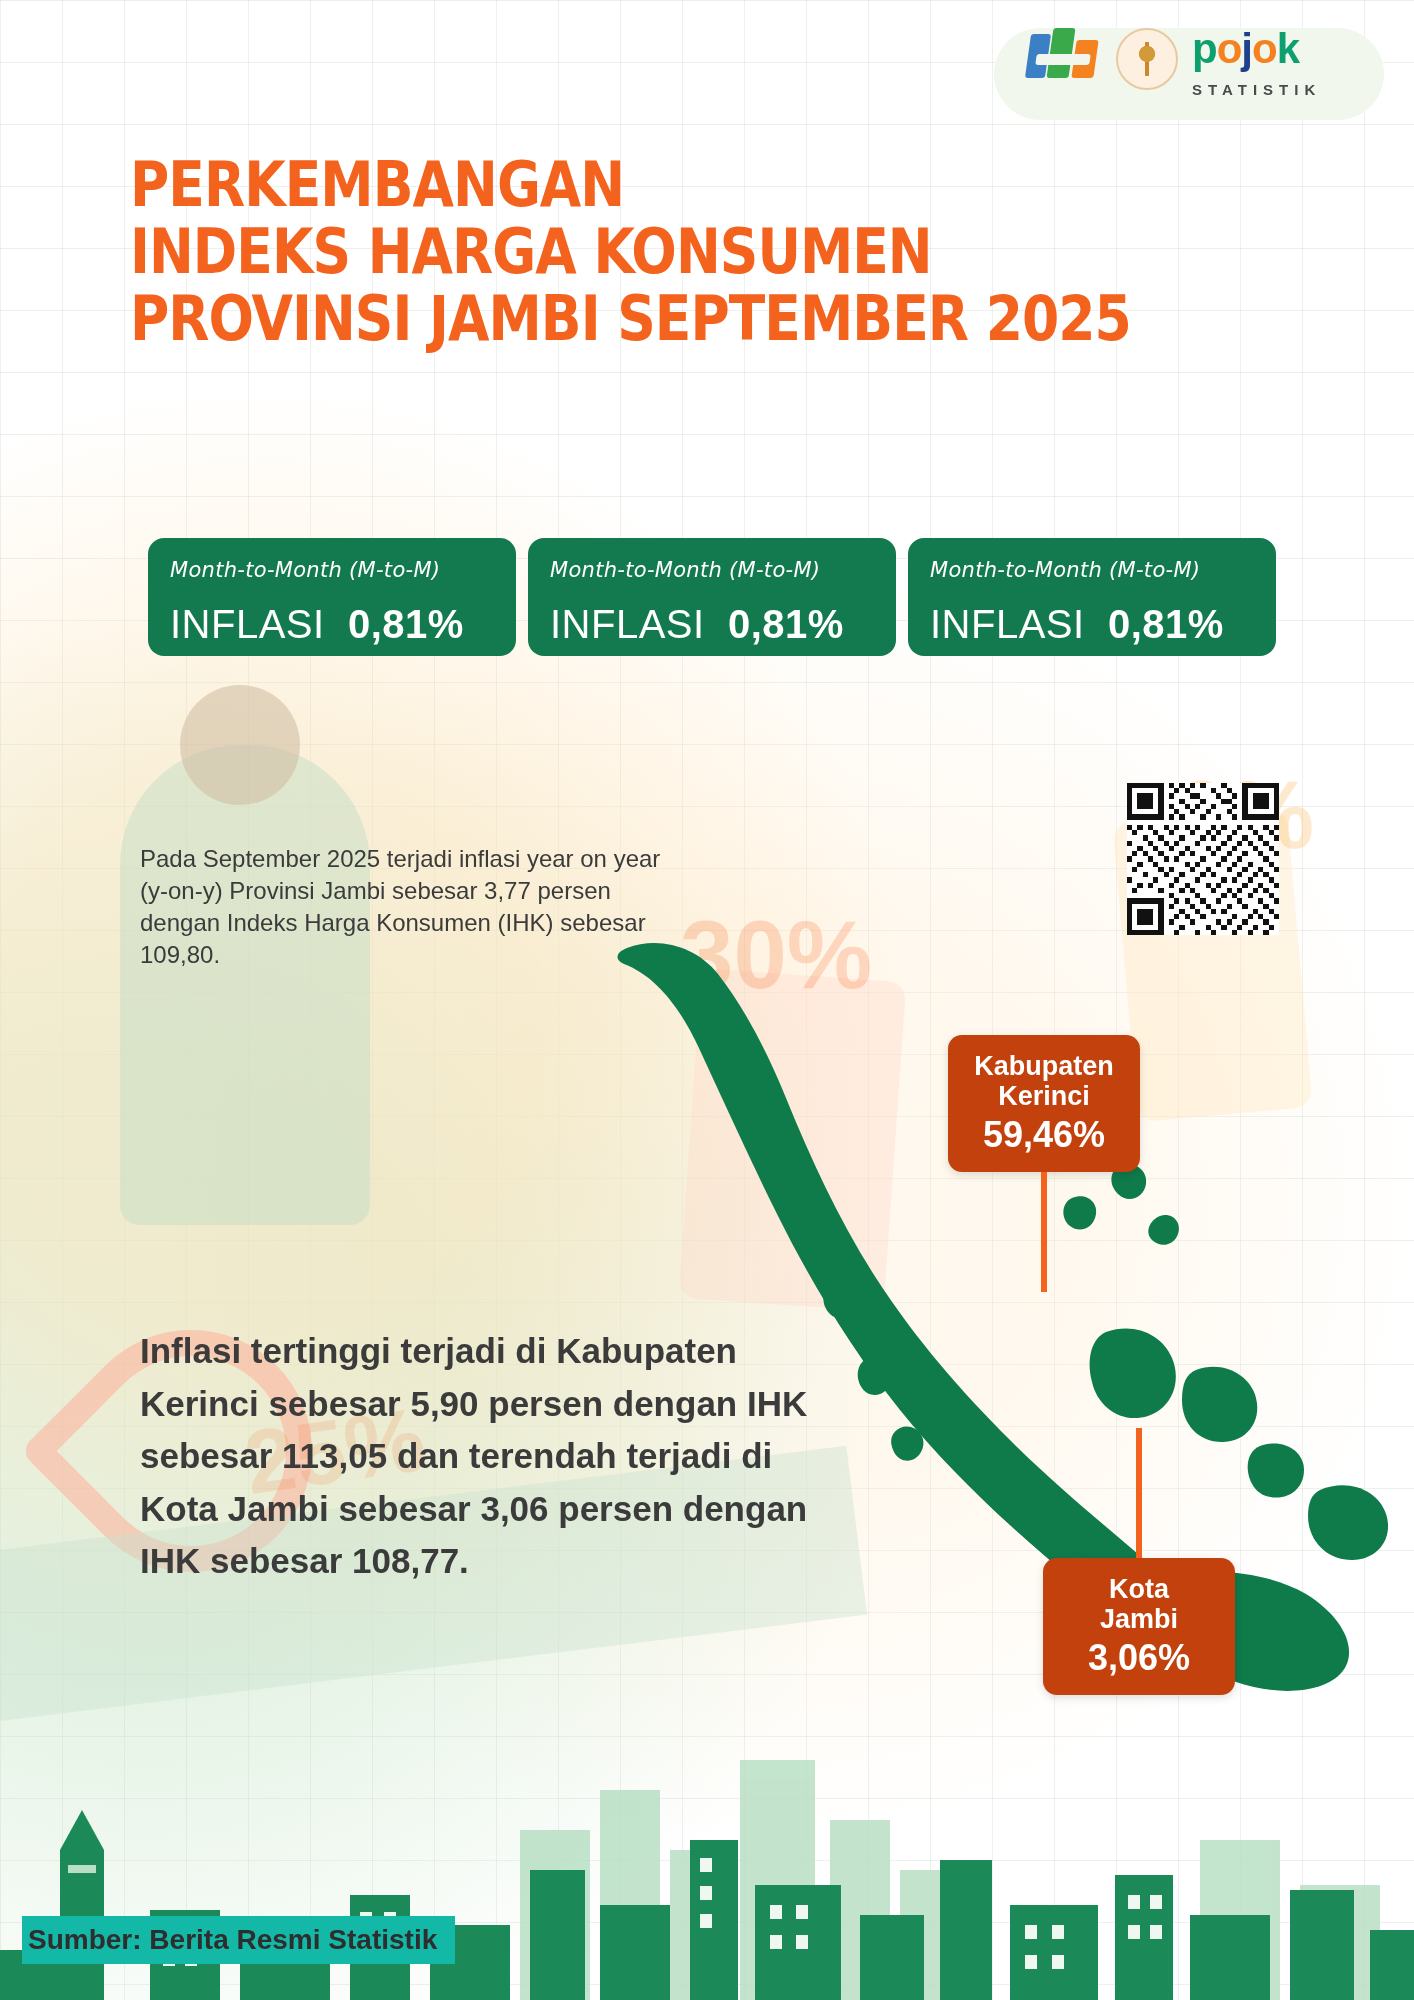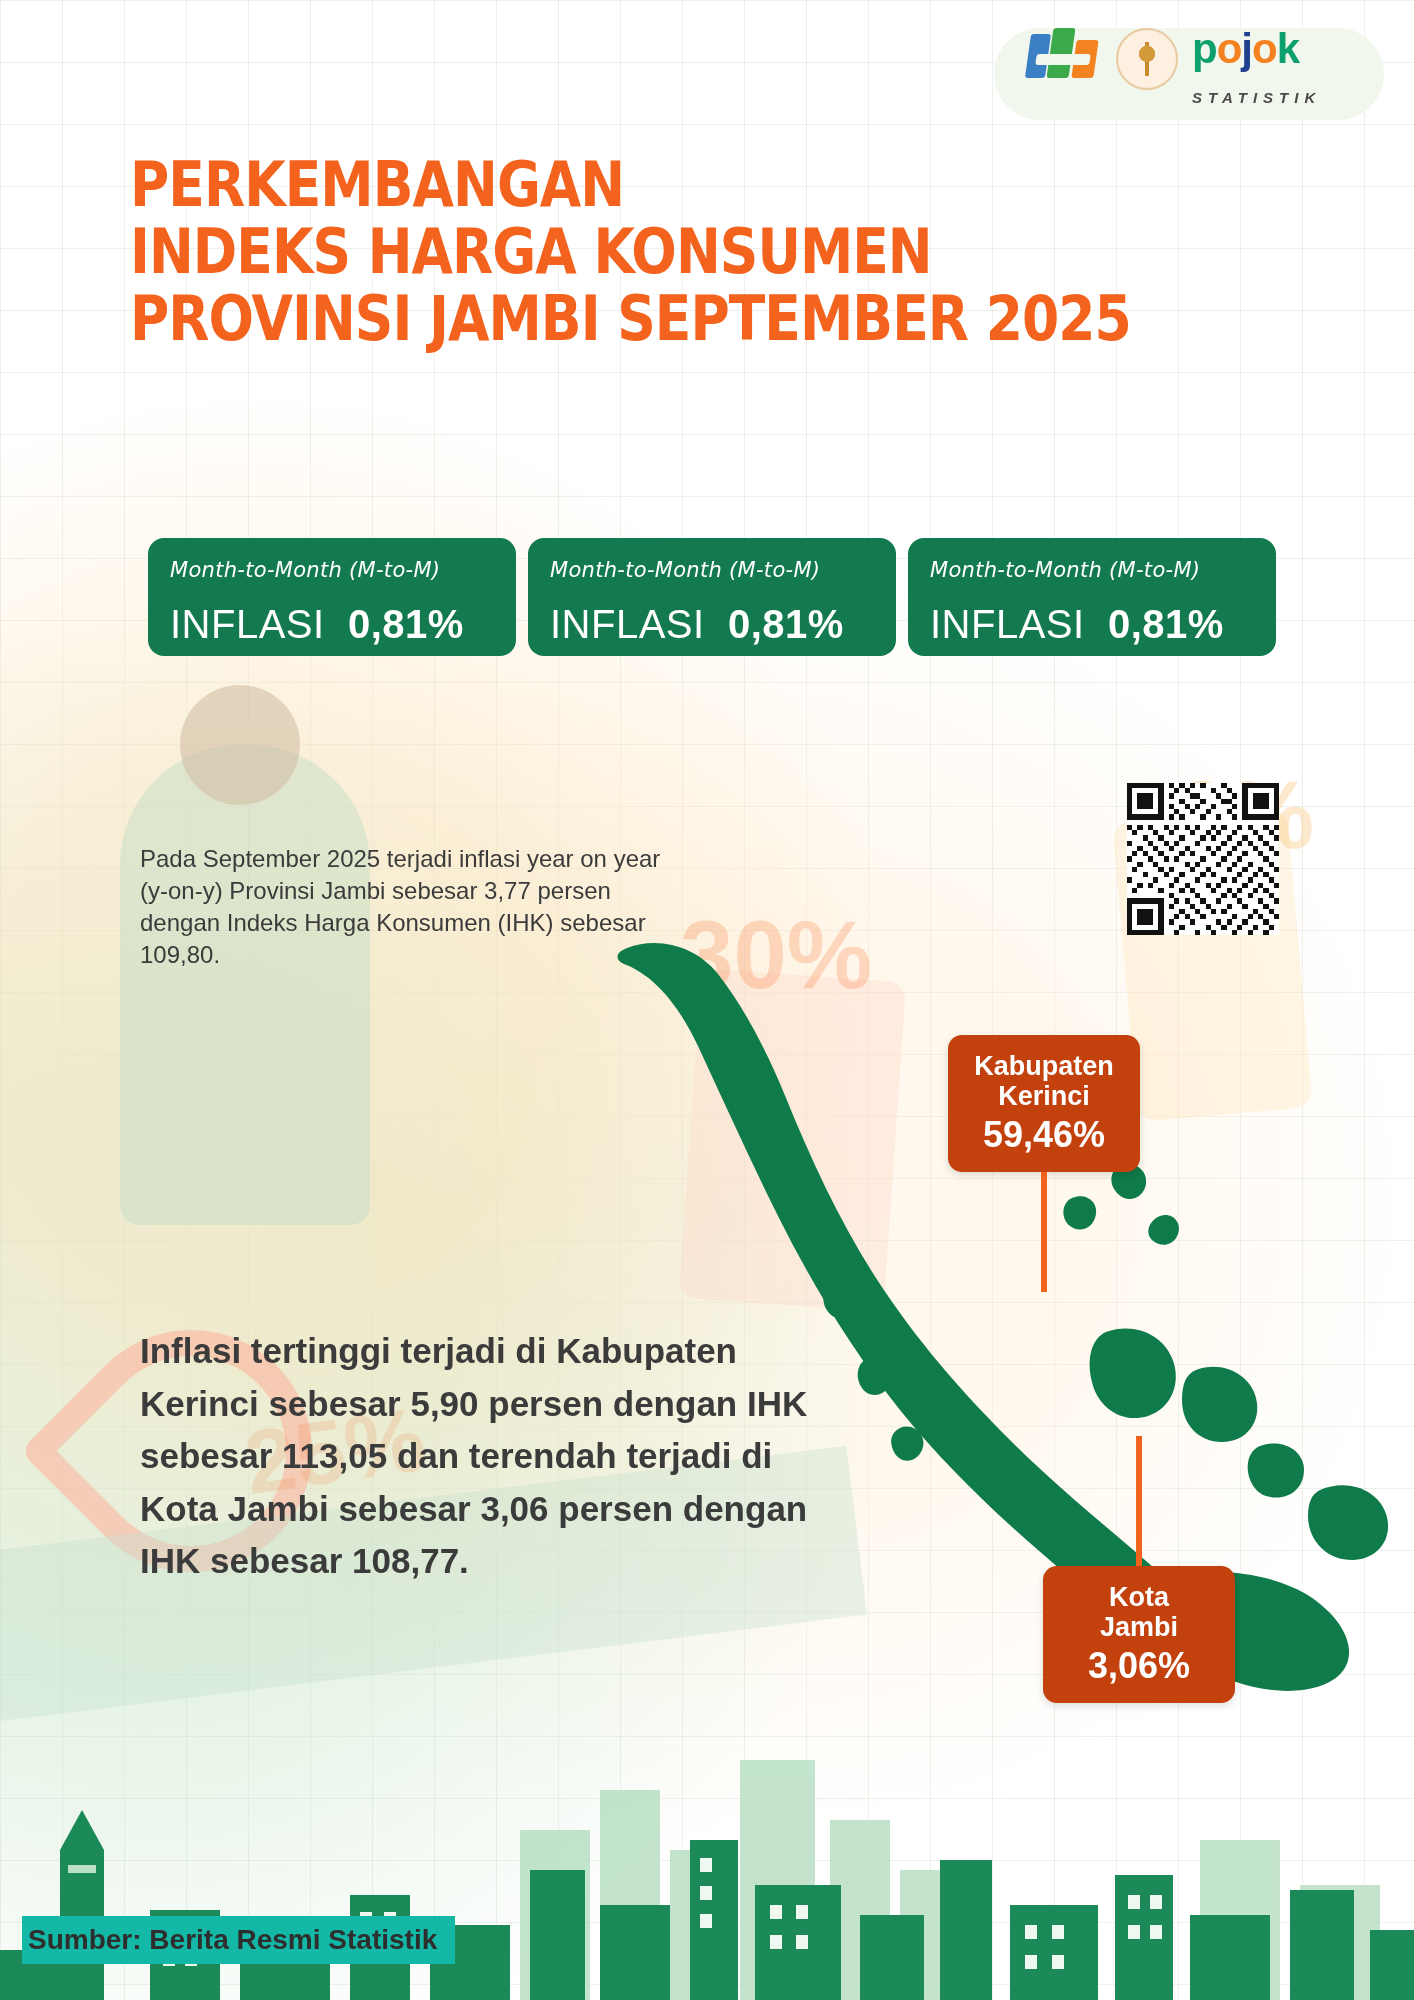--- a/index.html
+++ b/index.html
@@ -59,21 +59,21 @@
       linear-gradient(90deg,transparent 44%, #c98a2c 44%, #c98a2c 56%, transparent 56%);
     border-radius:50%;
   }
   .pojok-wrap{display:flex;flex-direction:column;justify-content:center;line-height:1;}
   .pojok-word{font-size:42px;font-weight:bold;letter-spacing:-1px;}
   .pojok-word .p{color:#0e9f6e;}
   .pojok-word .o1{color:#f58220;}
   .pojok-word .j{color:#1f3f8f;}
   .pojok-word .o2{color:#f58220;}
   .pojok-word .k{color:#0e9f6e;}
-  .pojok-sub{font-size:15px;letter-spacing:6px;color:#4a4a4a;font-weight:bold;margin-top:20px;font-style:italic;}
+  .pojok-sub{font-size:15px;letter-spacing:6px;color:#4a4a4a;font-weight:bold;margin-top:12px;}
 
   
   .title{
     position:absolute;left:130px;top:152px;width:1170px;
     z-index:5;
   }
   .title div{
     font-family:"DejaVu Sans", sans-serif;
     font-weight:bold;
     font-size:62px;
@@ -185,21 +185,21 @@
     text-align:center;font-weight:bold;line-height:1.12;
     box-shadow:0 3px 8px rgba(0,0,0,.13);
   }
   .marker .name{font-size:27px;}
   .marker .pct{font-size:36px;margin-top:4px;}
   .marker .stem{
     position:absolute;left:50%;margin-left:-3px;width:6px;background:#f4631e;
   }
   .m-kerinci{left:948px;top:1035px;width:180px;padding:16px 6px 16px 6px;}
   .m-kerinci .stem{top:100%;height:120px;}
-  .m-jambi{left:1043px;top:1558px;width:180px;padding:16px 6px 16px 6px;margin-top:8px;}
+  .m-jambi{left:1043px;top:1558px;width:180px;padding:16px 6px 16px 6px;}
   .m-jambi .stem{bottom:100%;height:130px;}
 
   
   .skyline{position:absolute;left:0;bottom:0;width:1414px;height:300px;z-index:4;}
   .skyline svg{display:block;width:100%;height:100%;}
 
   
   .source{
     position:absolute;left:22px;bottom:36px;z-index:9;
     background:#14b8a6;

